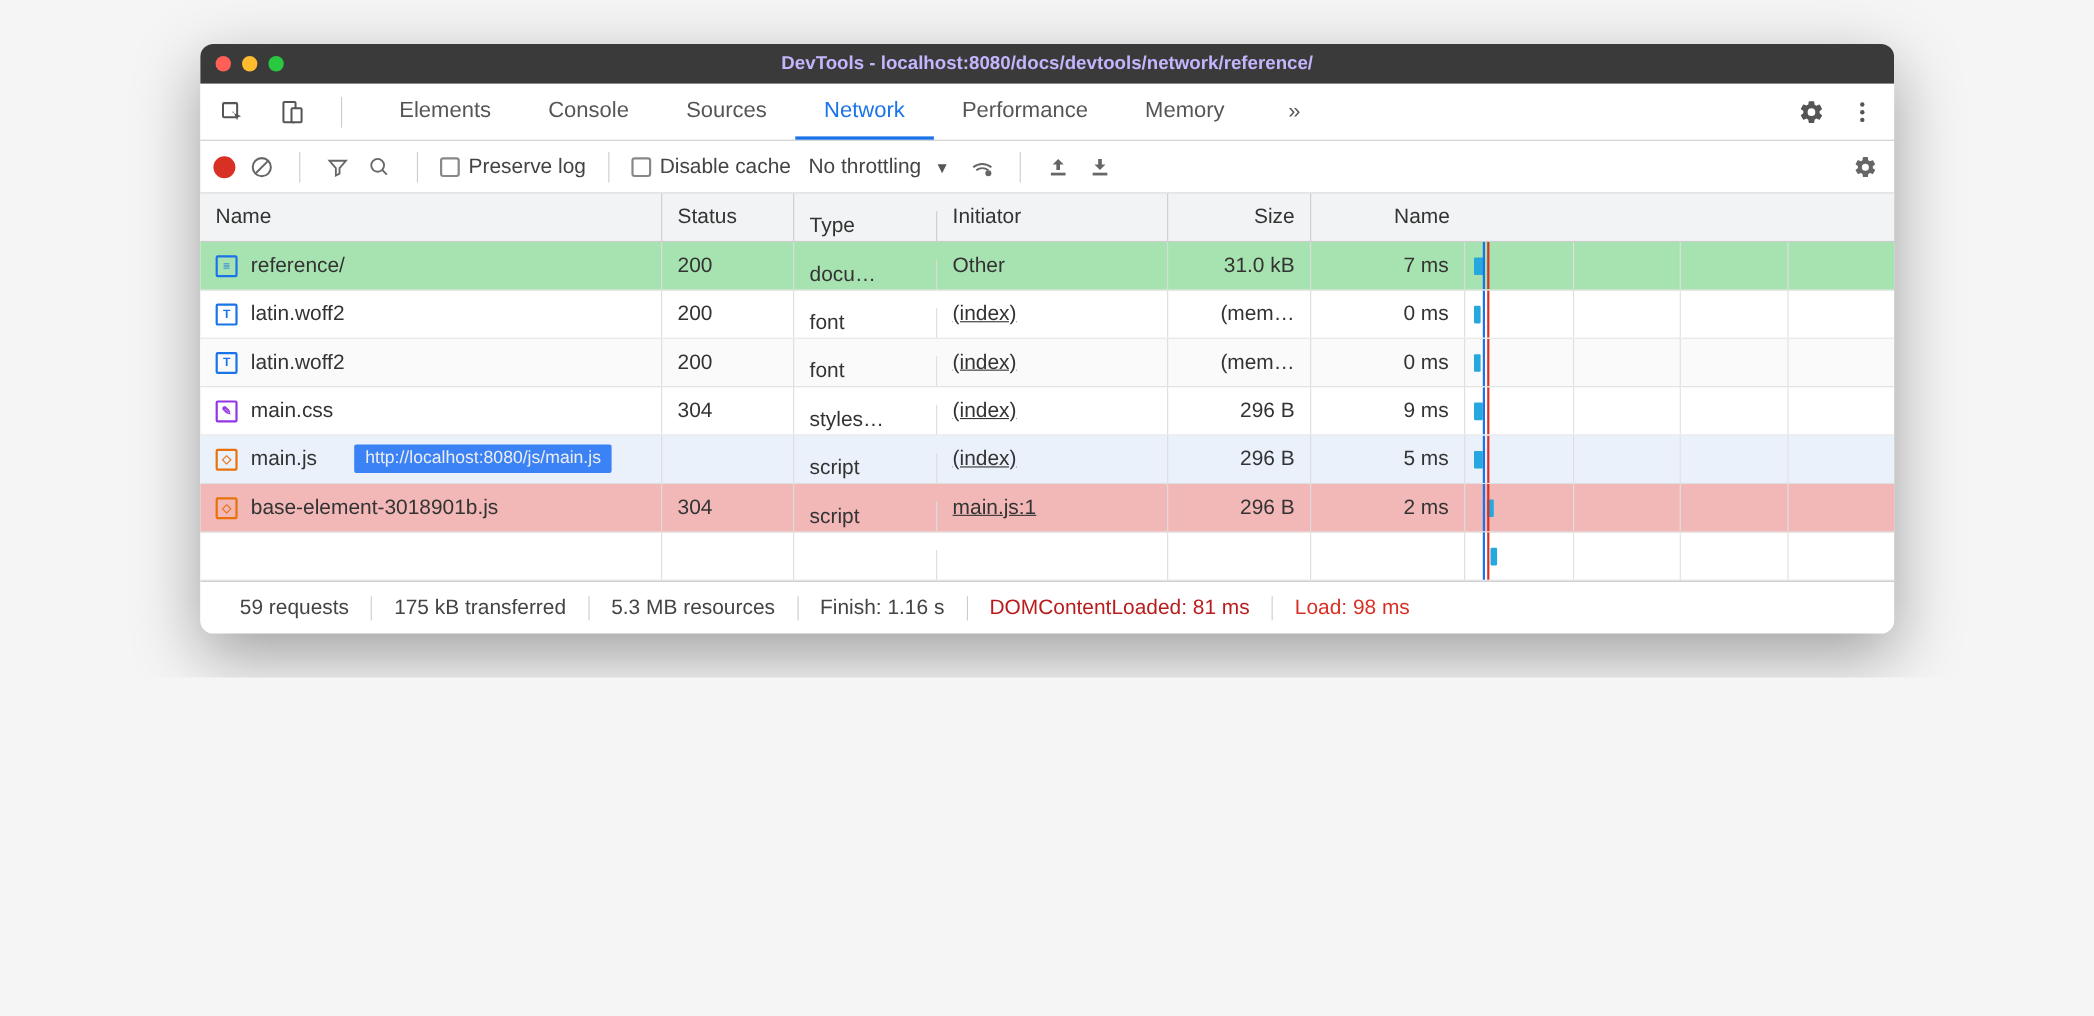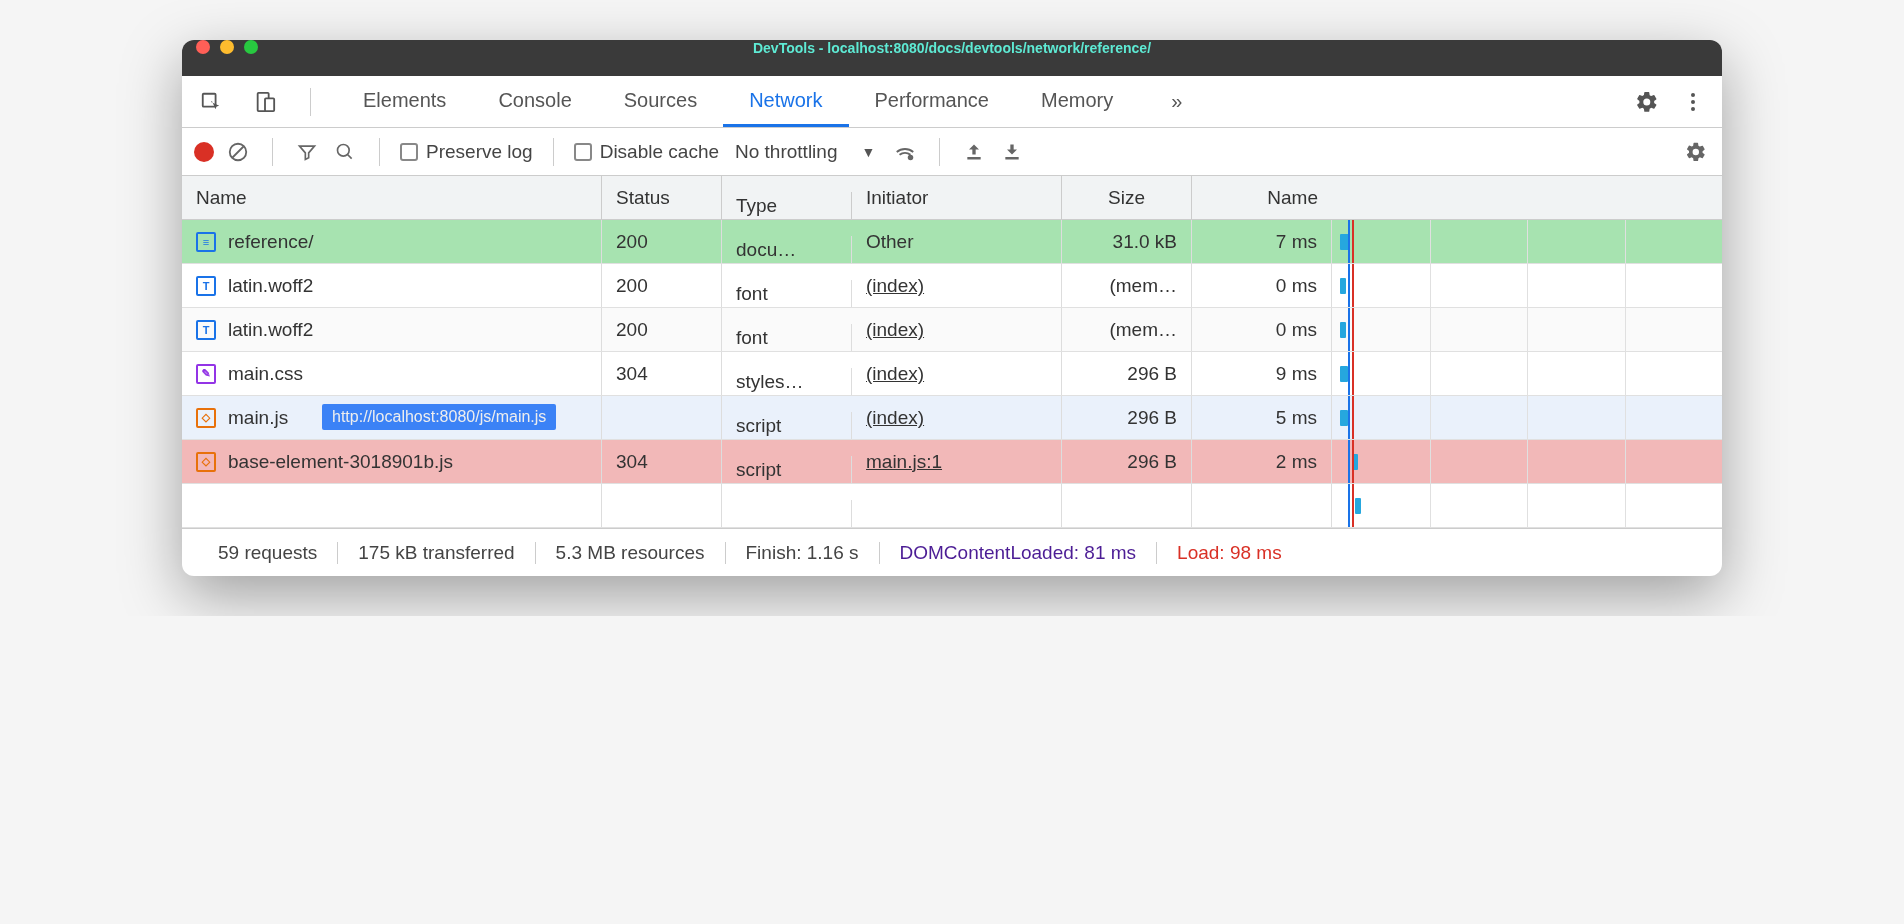--- a/index.html
+++ b/index.html
@@ -13,26 +13,26 @@
 }
 .window {
   width: 1540px;
   background: #fff;
   border-radius: 12px;
   box-shadow: 0 20px 60px rgba(0,0,0,0.35);
   overflow: hidden;
 }
 .titlebar {
   background: #3a3a3a;
-  color: #5eead4;
+  color: #c4b5fd;
   height: 36px;
   display: flex;
-  align-items: flex-start;
+  align-items: center;
   padding: 0 14px;
-  font-size: 14px;
+  font-size: 17px;
   position: relative;
 }
 .traffic-lights { display: flex; gap: 10px; }
 .tl { width: 14px; height: 14px; border-radius: 50%; }
 .tl.red { background: #ff5f57; }
 .tl.yellow { background: #febc2e; }
 .tl.green { background: #28c840; }
 .titlebar-title { position: absolute; left: 50%; transform: translateX(-50%); font-weight: 600; }
 
 .tabbar {
@@ -69,21 +69,21 @@
   padding: 0 12px;
   border-bottom: 1px solid #ccc;
   gap: 10px;
   font-size: 19px;
   color: #444;
 }
 .record-dot { width: 20px; height: 20px; border-radius: 50%; background: #d93025; cursor: pointer; }
 .icon-b { width: 28px; height: 28px; display: flex; align-items: center; justify-content: center; cursor: pointer; color: #666; }
 .checkbox-wrap { display: flex; align-items: center; gap: 8px; cursor: pointer; }
 .checkbox-box { width: 18px; height: 18px; border: 2px solid #888; border-radius: 3px; }
-.throttle-select { display: flex; align-items: center; gap: 24px; cursor: pointer; padding: 0 6px; }
+.throttle-select { display: flex; align-items: center; gap: 12px; cursor: pointer; padding: 0 6px; }
 .throttle-caret { font-size: 14px; color: #555; }
 .toolbar .right { margin-left: auto; }
 
 .grid-header {
   display: flex;
   height: 44px;
   background: #f1f3f4;
   border-bottom: 1px solid #ccc;
   font-size: 19px;
   color: #333;
@@ -93,21 +93,21 @@
   display: flex;
   align-items: center;
   border-right: 1px solid #ccc;
   cursor: pointer;
 }
 .gh-cell:last-child { border-right: none; }
 .col-name { width: 420px; }
 .col-status { width: 120px; }
 .col-type { width: 130px; margin-top: 16px; }
 .col-initiator { width: 210px; }
-.col-size { width: 130px; justify-content: center; }
+.col-size { width: 130px; justify-content: flex-end; }
 .col-time { width: 140px; justify-content: flex-end; }
 .col-waterfall { flex: 1; position: relative; }
 .sort-indicator { margin-left: auto; font-size: 14px; }
 
 .rows { }
 .row {
   display: flex;
   height: 44px;
   font-size: 19px;
   color: #333;
@@ -179,21 +179,21 @@
   align-items: center;
   height: 48px;
   padding: 0 16px;
   border-top: 1px solid #ccc;
   font-size: 19px;
   color: #444;
   gap: 0;
 }
 .sb-item { padding: 0 20px; border-right: 1px solid #ccc; }
 .sb-item:last-child { border-right: none; }
-.sb-dcl { color: #4c1d95; }
+.sb-dcl { color: #b91c1c; }
 .sb-load { color: #d93025; }
 
 svg { display: block; }
 </style>
 </head>
 <body>
 
 <div class="window">
 
   <div class="titlebar">

